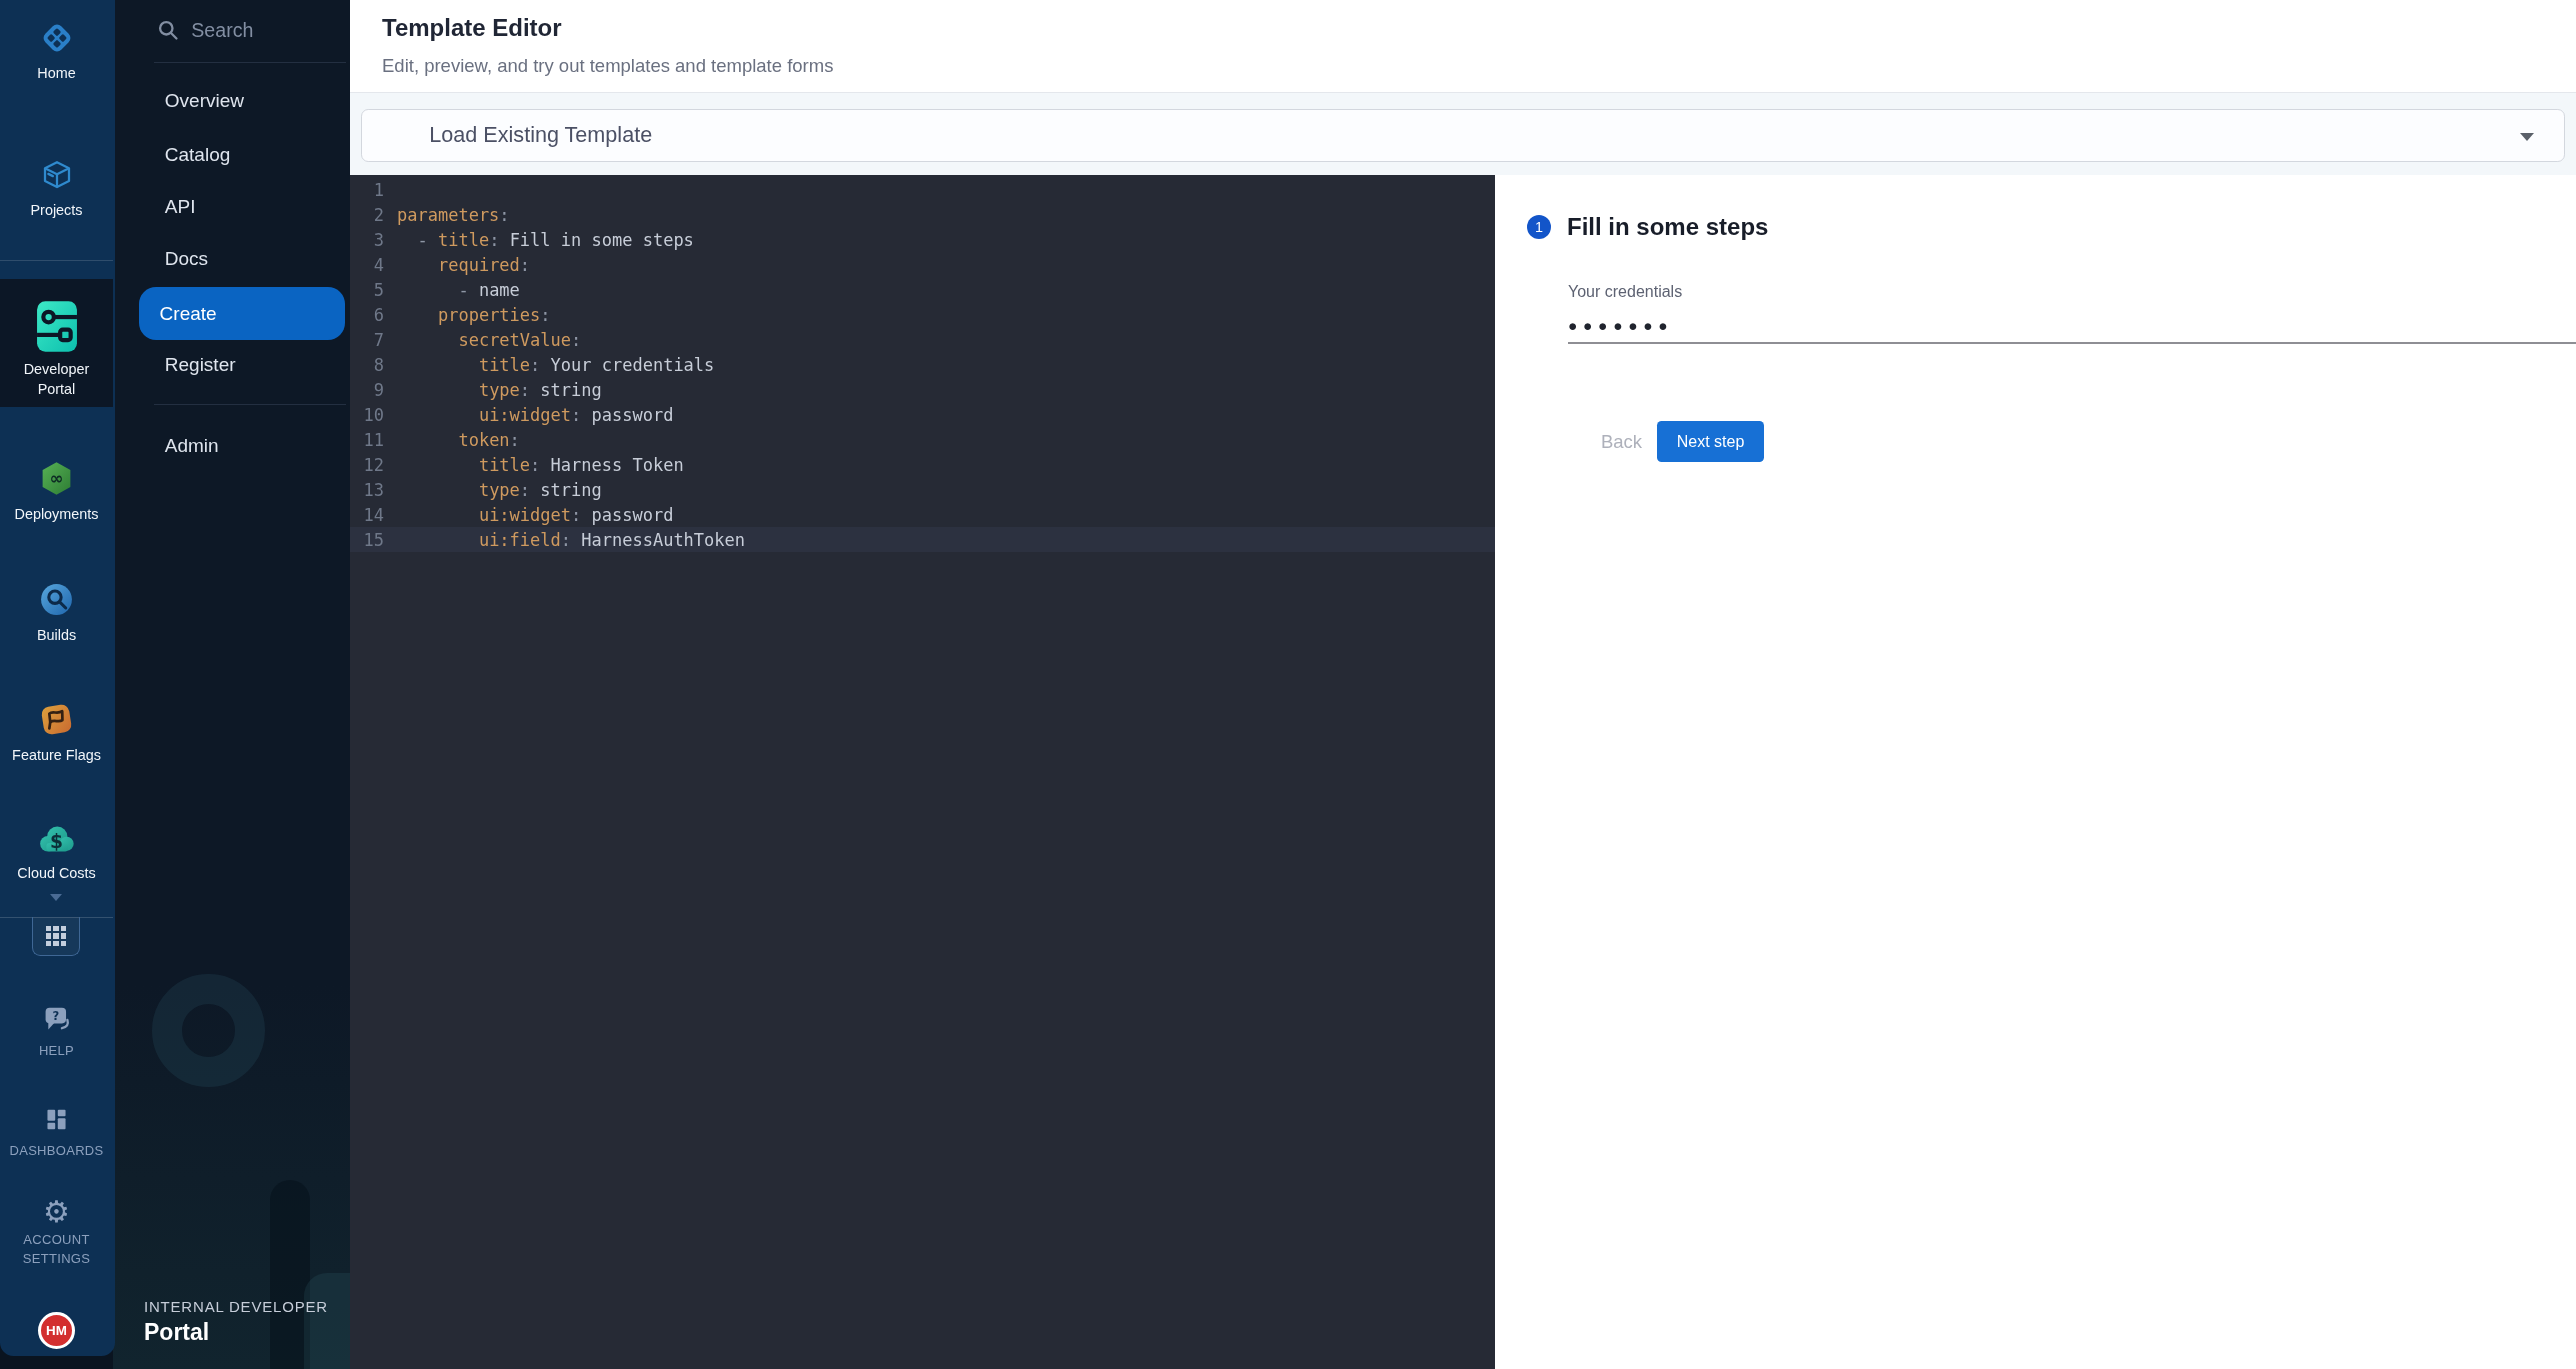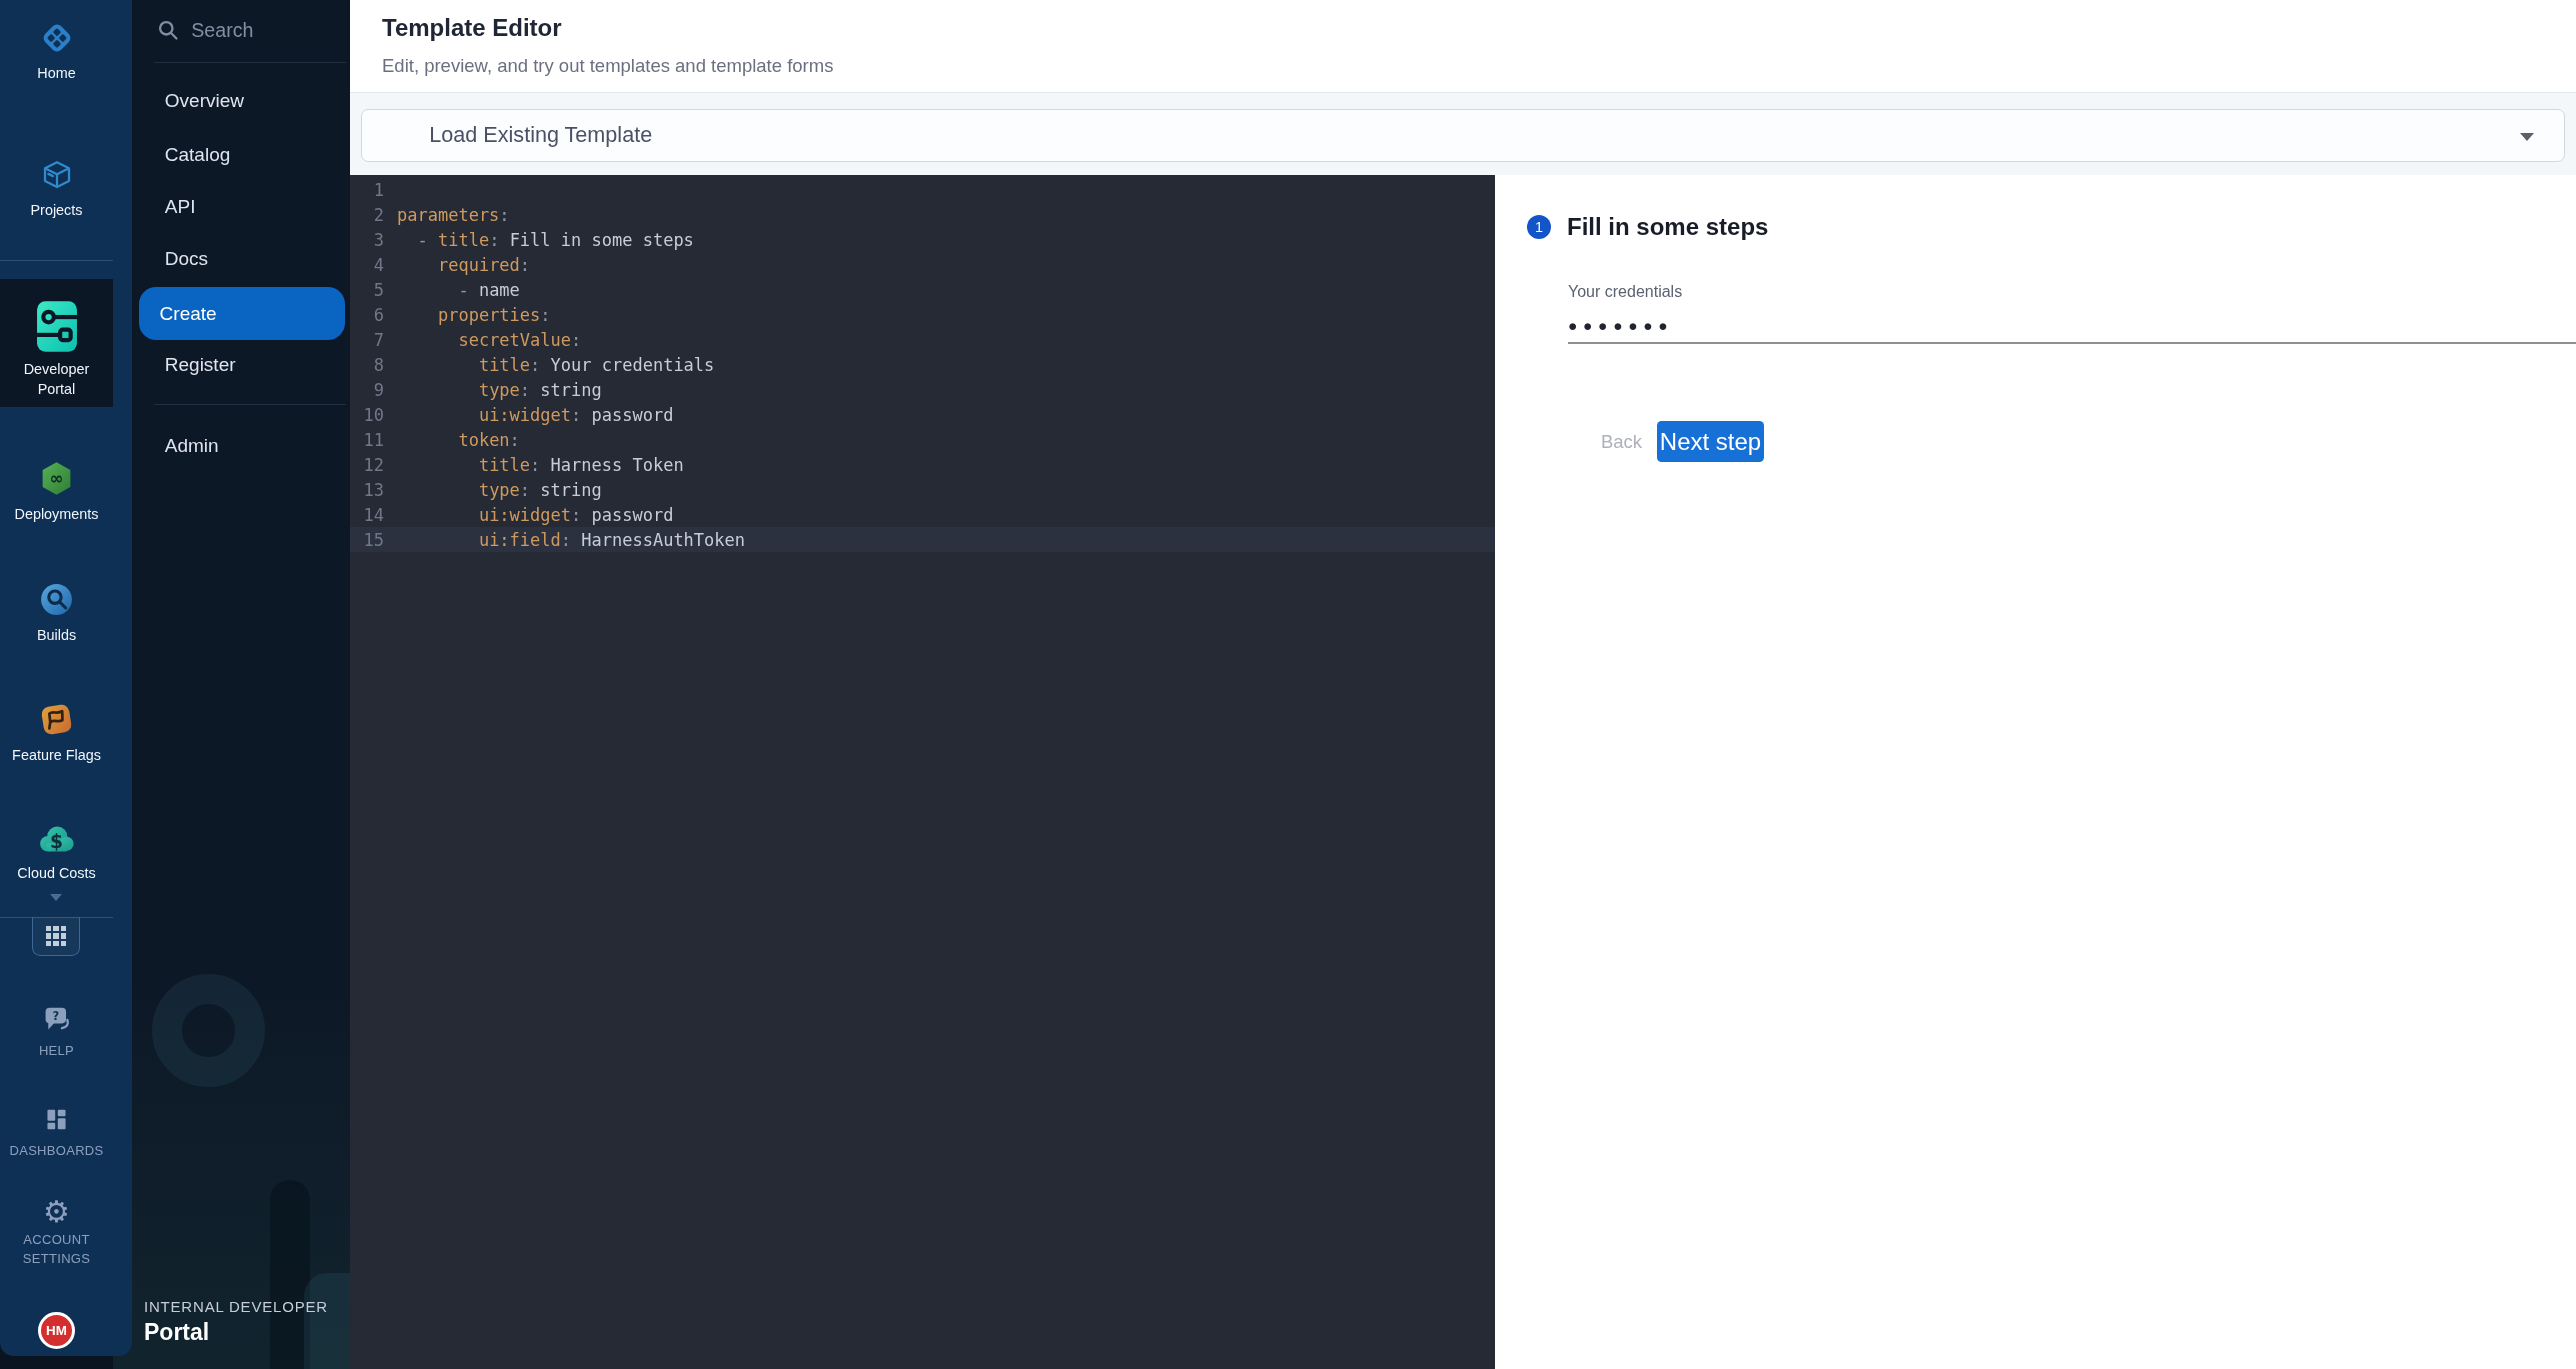--- a/index.html
+++ b/index.html
@@ -1,21 +1,21 @@
 <!DOCTYPE html>
 <html style="font-size:8.2px"><head>
 <meta charset="utf-8">
 <style>
   * { margin:0; padding:0; box-sizing:border-box; }
   html,body { width:2638px; height:1369px; overflow:hidden; background:#0a1420;
               font-family:"Liberation Sans", sans-serif; }
   .app { position:relative; width:2638px; height:1369px; }
 
   
-  .s1 { position:absolute; left:0; top:0; width:132px; height:1356px;
+  .s1 { position:absolute; left:0; top:0; width:115px; height:1356px;
         background:#0d3054; border-radius:0 0 13.4px 13.4px; z-index:5; }
   .mod { position:absolute; left:0; width:113px; text-align:center; cursor:pointer; }
   .mod .micon { display:flex; justify-content:center; }
   .mod .mlabel { color:#f2f6fa; font-size:14.4px; line-height:20px; margin-top:7.2px; }
   .m-home   { top:20px; }
   .m-projects { top:157px; }
   .s1-divider { position:absolute; left:0; top:260px; width:113px; height:1px;
                 background:rgba(255,255,255,.14); }
   .m-devportal { top:279px; height:128px; background:#0c1726; padding-top:21px; }
   .m-devportal .mlabel { margin-top:9.3px; }
@@ -107,21 +107,21 @@
         font-weight:bold; color:#181d29; }
   .field-label { position:absolute; left:73px; top:108px; font-size:16px; color:#5d6272; }
   .pw-field { position:absolute; left:73px; top:135px; width:1030px; height:34px; cursor:text; }
   .pw-dots { font-size:15.5px; letter-spacing:5.7px; color:#20242e; line-height:31px; }
   .pw-underline { position:absolute; left:0; top:32px; width:1030px; height:2.1px; background:#8e8e94; }
   .back-btn { position:absolute; left:93px; top:246px; width:67px; height:41px;
         background:none; border:none; color:#aeb1bb; font-size:18.5px;
         font-family:"Liberation Sans",sans-serif; cursor:default; }
   .next-btn { position:absolute; left:162px; top:246px; width:107px; height:41px;
         background:#1770d5; border:none; border-radius:4.6px; color:#ffffff;
-        font-size:24px; font-family:"Liberation Sans",sans-serif; cursor:pointer; }
+        font-size:16px; font-family:"Liberation Sans",sans-serif; cursor:pointer; }
 </style>
 </head>
 <body>
 
 <div class="app">
 
   <aside class="s1">
 
     <div class="mod m-home">
       <div class="micon">

